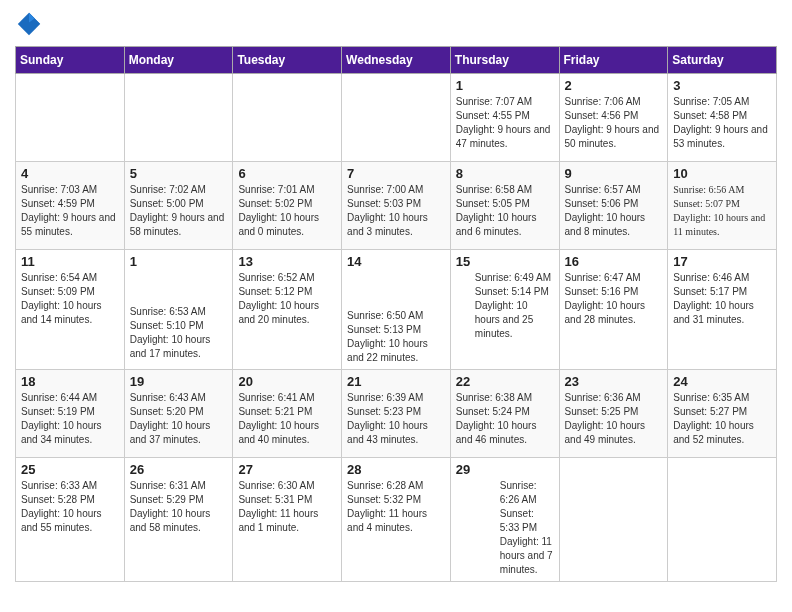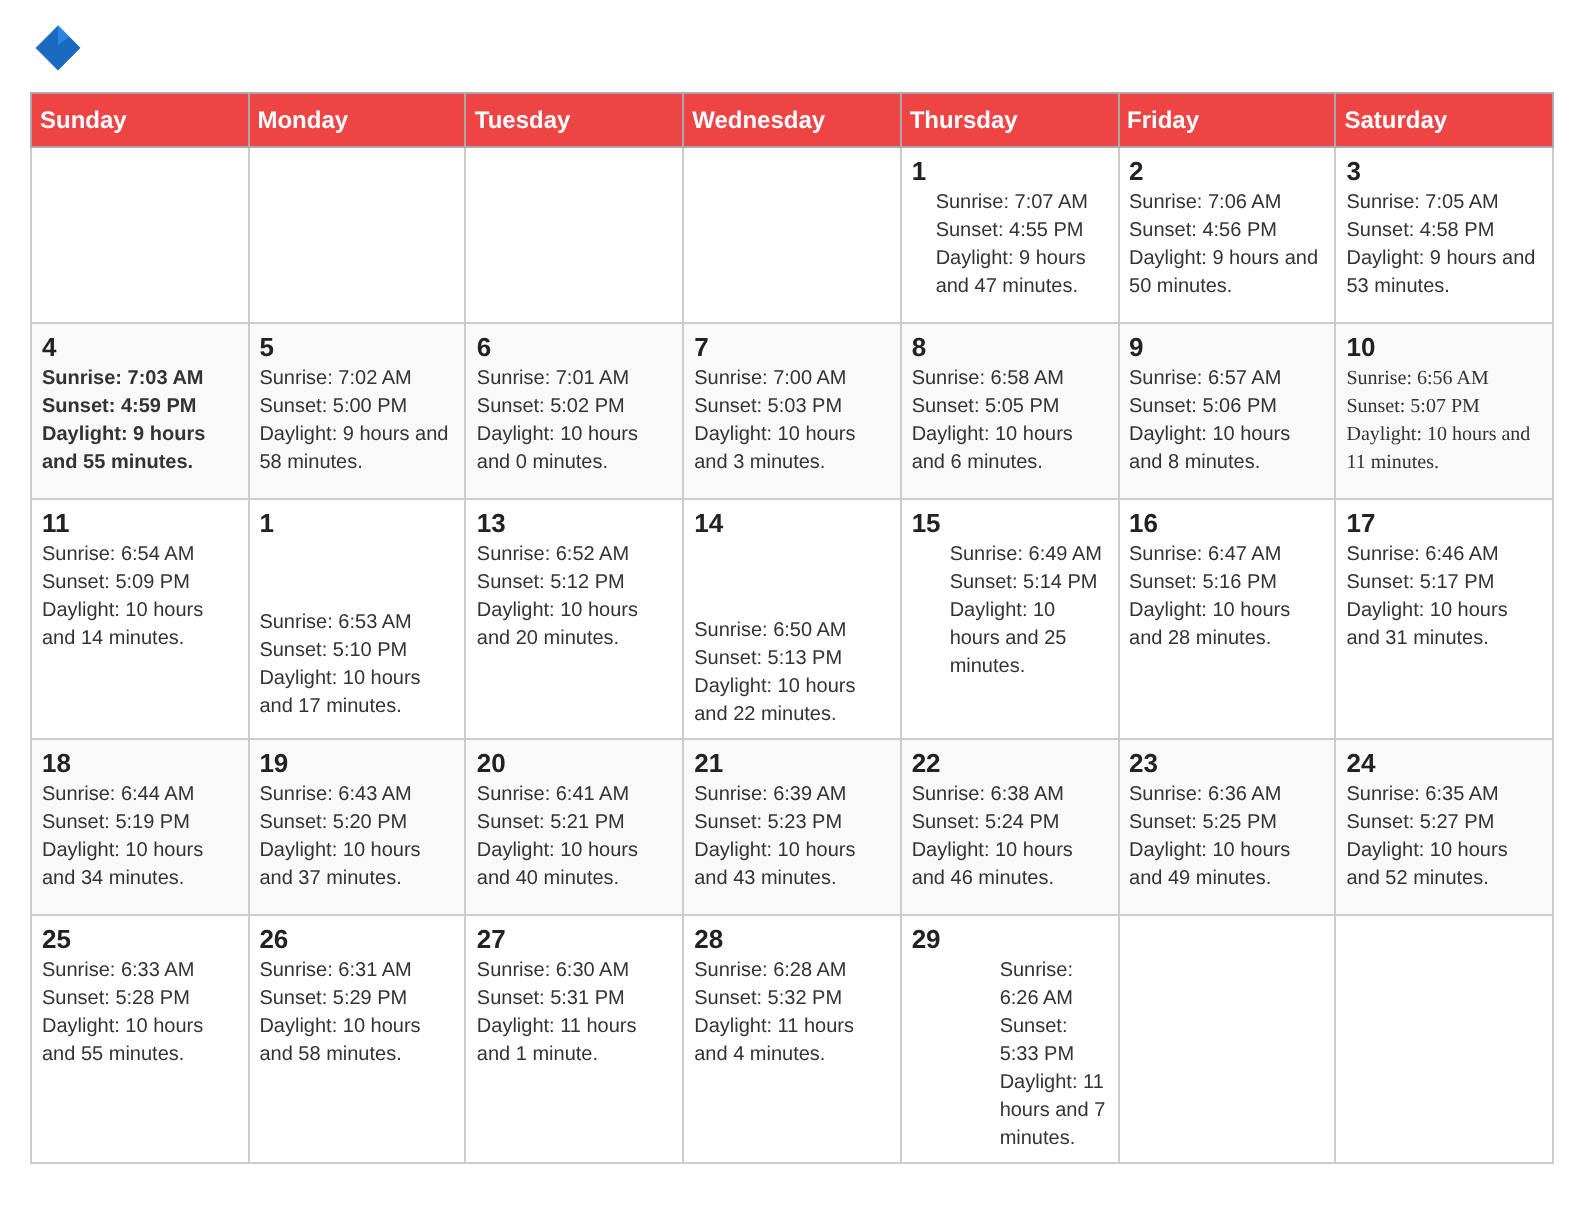--- a/index.html
+++ b/index.html
@@ -51,21 +51,21 @@
     .calendar-subtitle {
       font-size: 15px;
       color: #444;
     }
     table {
       width: 100%;
       border-collapse: collapse;
       table-layout: fixed;
     }
     thead tr th {
-      background-color: #ef4444;
+      background-color: #4c1d95;
       color: #fff;
       font-size: 12px;
       font-weight: bold;
       padding: 6px 4px;
       text-align: left;
       border: 1px solid #aaa;
     }
     tbody tr td {
       border: 1px solid #ccc;
       vertical-align: top;
@@ -127,41 +127,41 @@
       </tr>
   </thead>
   <tbody id="calendar-body">
   <tr>
         <td class="empty-cell"></td>
         <td class="empty-cell"></td>
         <td class="empty-cell"></td>
         <td class="empty-cell"></td>
         <td>
           <span class="day-number">1</span>
-          <div class="day-info" style="white-space: pre-line; margin-left: 12px;">Sunrise: 7:07 AM
+          <div class="day-info" style="white-space: pre-line;">Sunrise: 7:07 AM
 Sunset: 4:55 PM
 Daylight: 9 hours and 47 minutes.</div>
         </td>
         <td>
           <span class="day-number">2</span>
           <div class="day-info" style="white-space: pre-line;">Sunrise: 7:06 AM
 Sunset: 4:56 PM
 Daylight: 9 hours and 50 minutes.</div>
         </td>
         <td>
           <span class="day-number">3</span>
           <div class="day-info" style="white-space: pre-line;">Sunrise: 7:05 AM
 Sunset: 4:58 PM
 Daylight: 9 hours and 53 minutes.</div>
         </td>
       </tr>
       <tr>
         <td>
           <span class="day-number">4</span>
-          <div class="day-info" style="white-space: pre-line; font-weight: bold;">Sunrise: 7:03 AM
+          <div class="day-info" style="white-space: pre-line;">Sunrise: 7:03 AM
 Sunset: 4:59 PM
 Daylight: 9 hours and 55 minutes.</div>
         </td>
         <td>
           <span class="day-number">5</span>
           <div class="day-info" style="white-space: pre-line;">Sunrise: 7:02 AM
 Sunset: 5:00 PM
 Daylight: 9 hours and 58 minutes.</div>
         </td>
         <td>

